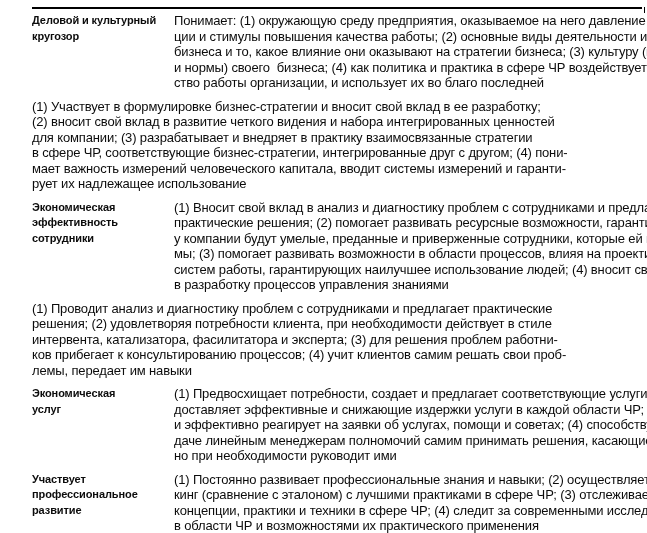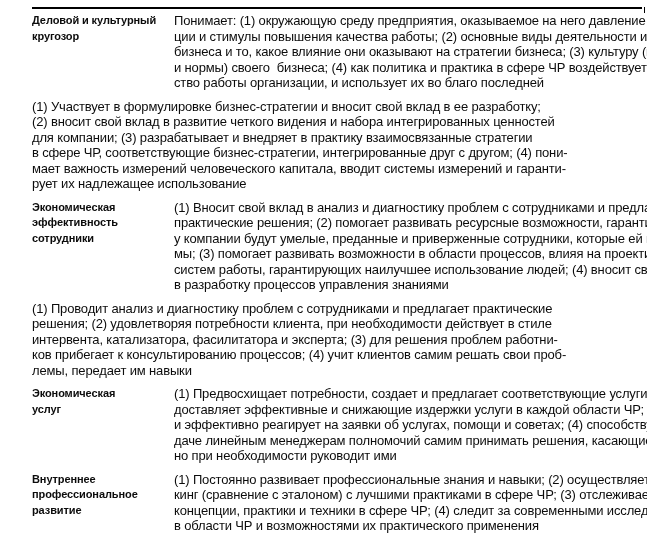--- a/index.html
+++ b/index.html
@@ -109,21 +109,21 @@
       <div class="term">Экономическая
 услуг</div>
       <div class="def">(1) Предвосхищает потребности, создает и предлагает соответствующие услуги; (2) пре-
 доставляет эффективные и снижающие издержки услуги в каждой области ЧР; (3) быстро
 и эффективно реагирует на заявки об услугах, помощи и советах; (4) способствует пере-
 даче линейным менеджерам полномочий самим принимать решения, касающиеся ЧР,
 но при необходимости руководит ими</div>
     </div>
 
     <div class="row">
-      <div class="term">Внутреннее
+      <div class="term">Участвует
 профессиональное
 развитие</div>
       <div class="def">(1) Постоянно развивает профессиональные знания и навыки; (2) осуществляет бенчмар-
 кинг (сравнение с эталоном) с лучшими практиками в сфере ЧР; (3) отслеживает новые
 концепции, практики и техники в сфере ЧР; (4) следит за современными исследованиями
 в области ЧР и возможностями их практического применения</div>
     </div>
 
   </div>
 </div>

